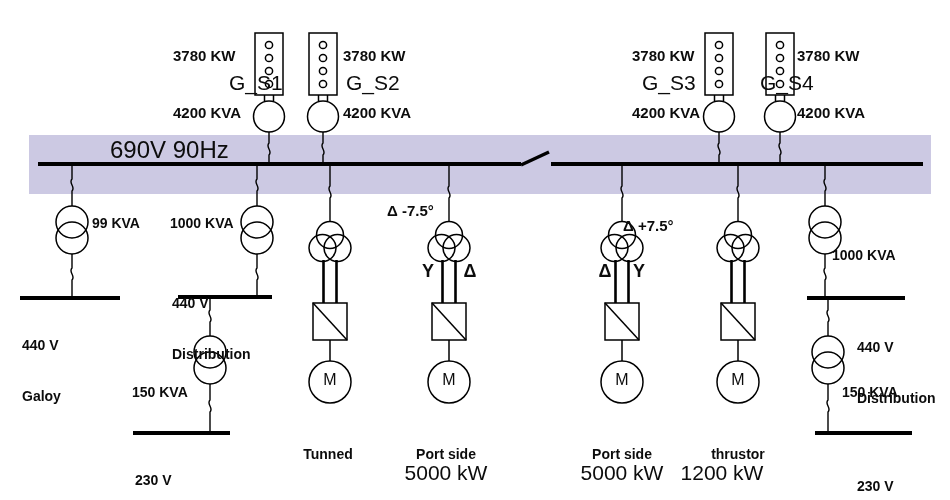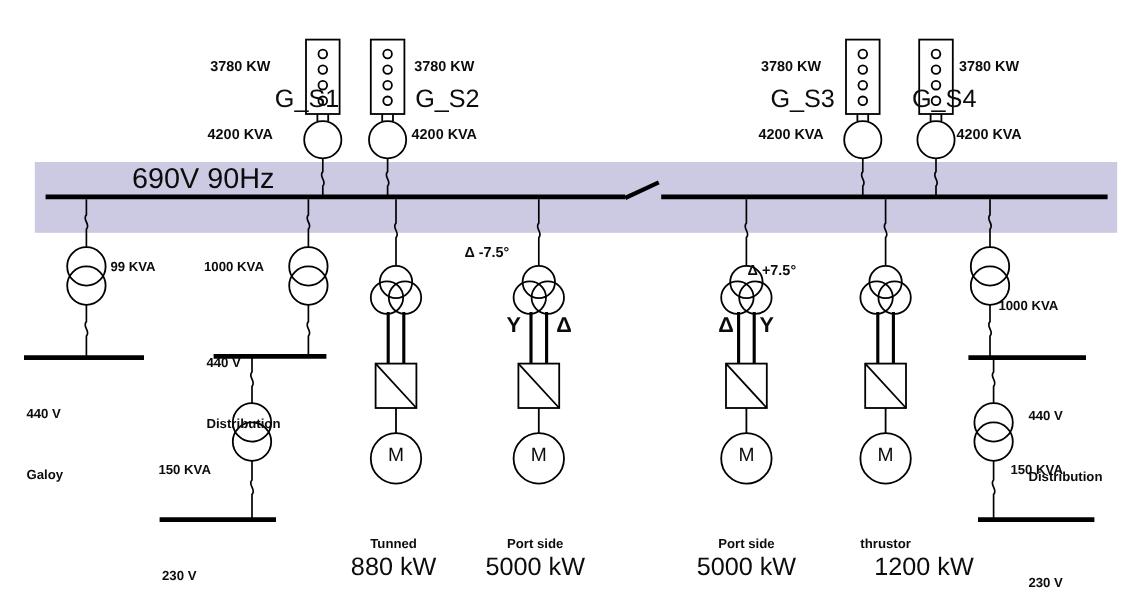--- a/index.html
+++ b/index.html
@@ -2,22 +2,22 @@
 <html><head>
 <meta charset="utf-8">
 <style>
   html,body{margin:0;padding:0;background:#ffffff;}
   #stage{
     position:relative;width:950px;height:500px;background:#ffffff;
     font-family:"Liberation Sans", sans-serif;color:#0c0c0c;overflow:hidden;
   }
   #wires{position:absolute;left:0;top:0;}
   .lbl{position:absolute;white-space:pre;color:#0c0c0c;}
-  .b14{font-size:11px;font-weight:bold;line-height:17px;}
-  .b15{font-size:12px;font-weight:bold;line-height:19px;text-align:center;}
+  .b14{font-size:14px;font-weight:bold;line-height:17px;}
+  .b15{font-size:15px;font-weight:bold;line-height:19px;}
   .b18{font-size:18px;font-weight:bold;line-height:20px;}
   .r16{font-size:16px;font-weight:normal;line-height:18px;}
   .r20{font-size:24px;font-weight:normal;line-height:22px;}
   .r21{font-size:21px;font-weight:normal;line-height:23px;}
   .ctr{text-align:center;}
 </style>
 </head>
 <body>
 
 <div id="stage">
@@ -179,18 +179,17 @@
     <div>propulsion</div>
   </div>
   <div class="lbl b14 ctr" style="left:562px;width:120px;top:409px;line-height:18px;">
     <div>Port side</div>
     <div>propulsion</div>
   </div>
   <div class="lbl b14 ctr" style="left:678px;width:120px;top:409px;line-height:18px;">
     <div>thrustor</div>
   </div>
 
-  <div class="lbl r21 ctr" style="left:268px;width:120px;top:461px;">880 kW</div>
   <div class="lbl r21 ctr" style="left:386px;width:120px;top:461px;">5000 kW</div>
   <div class="lbl r21 ctr" style="left:562px;width:120px;top:461px;">5000 kW</div>
-  <div class="lbl r21 ctr" style="left:710px;width:120px;top:461px;">1200 kW</div>
+  <div class="lbl r21 ctr" style="left:662px;width:120px;top:461px;">1200 kW</div>
 
 </div>
 
 </body></html>

